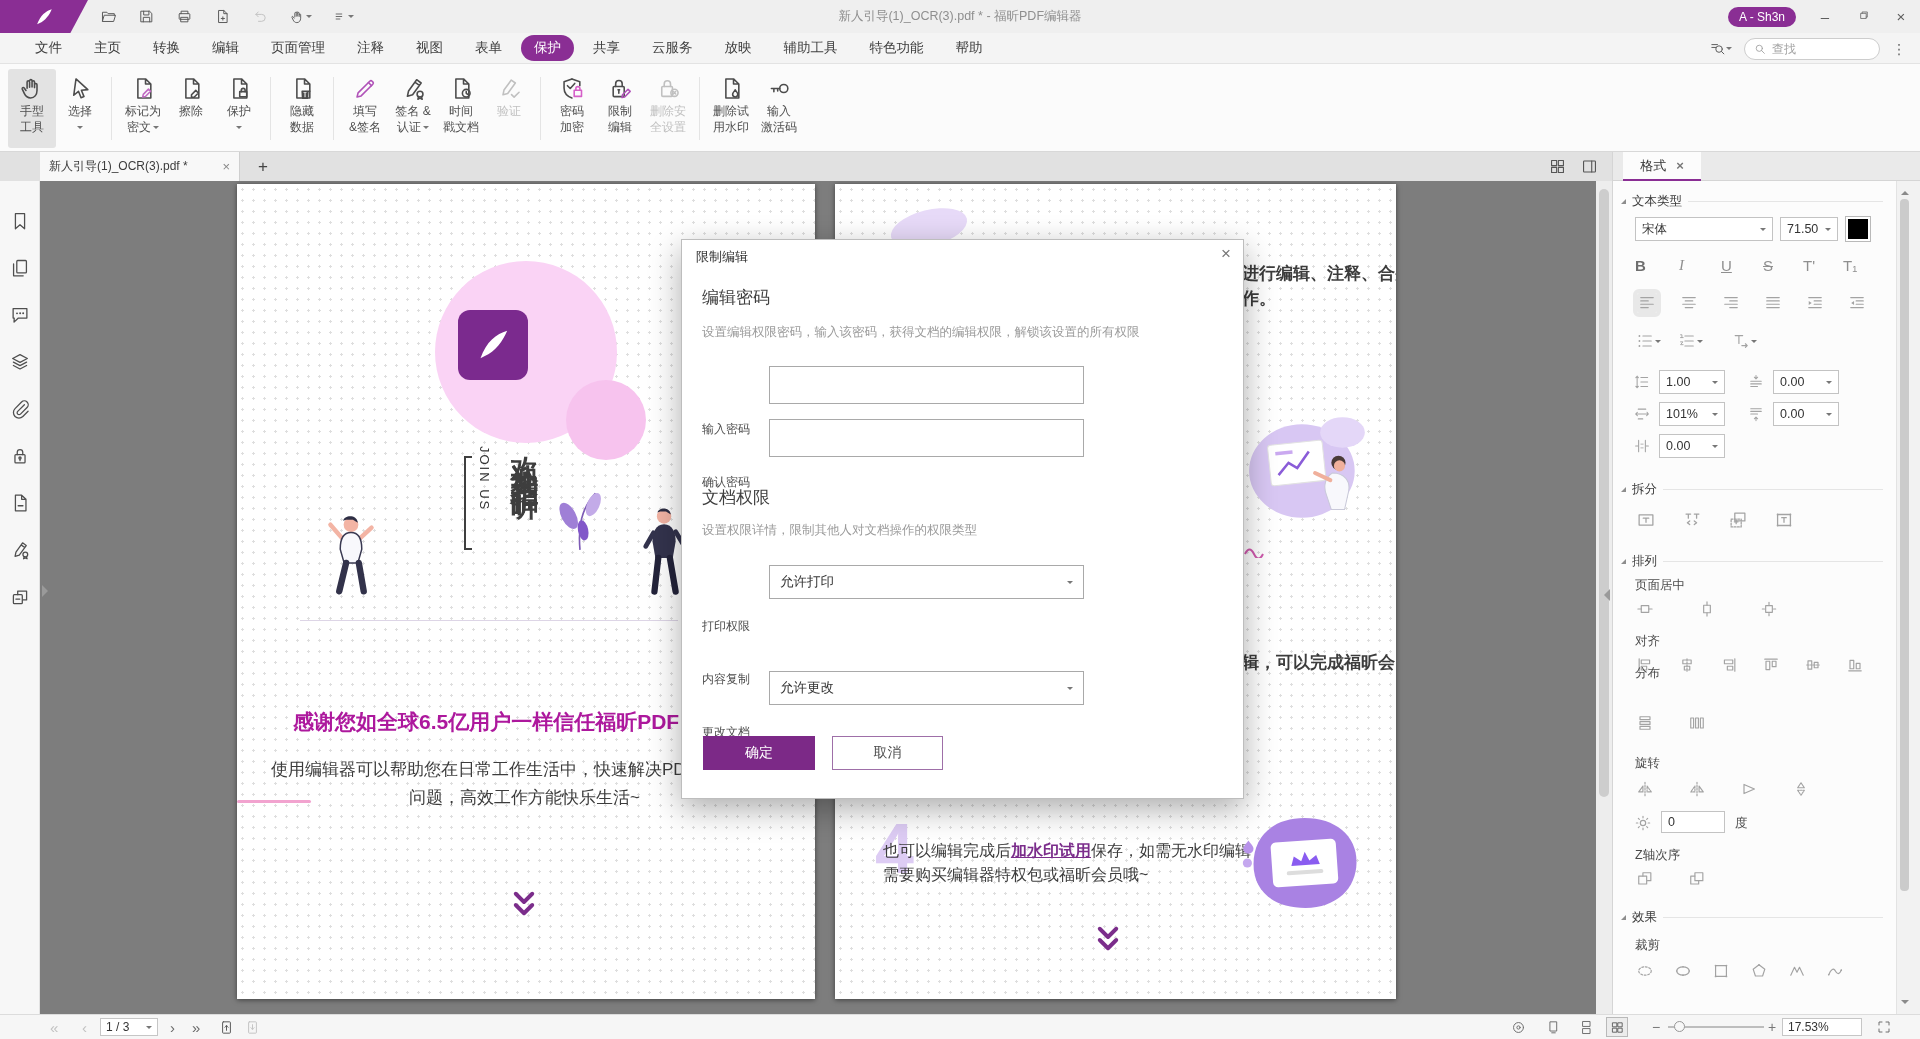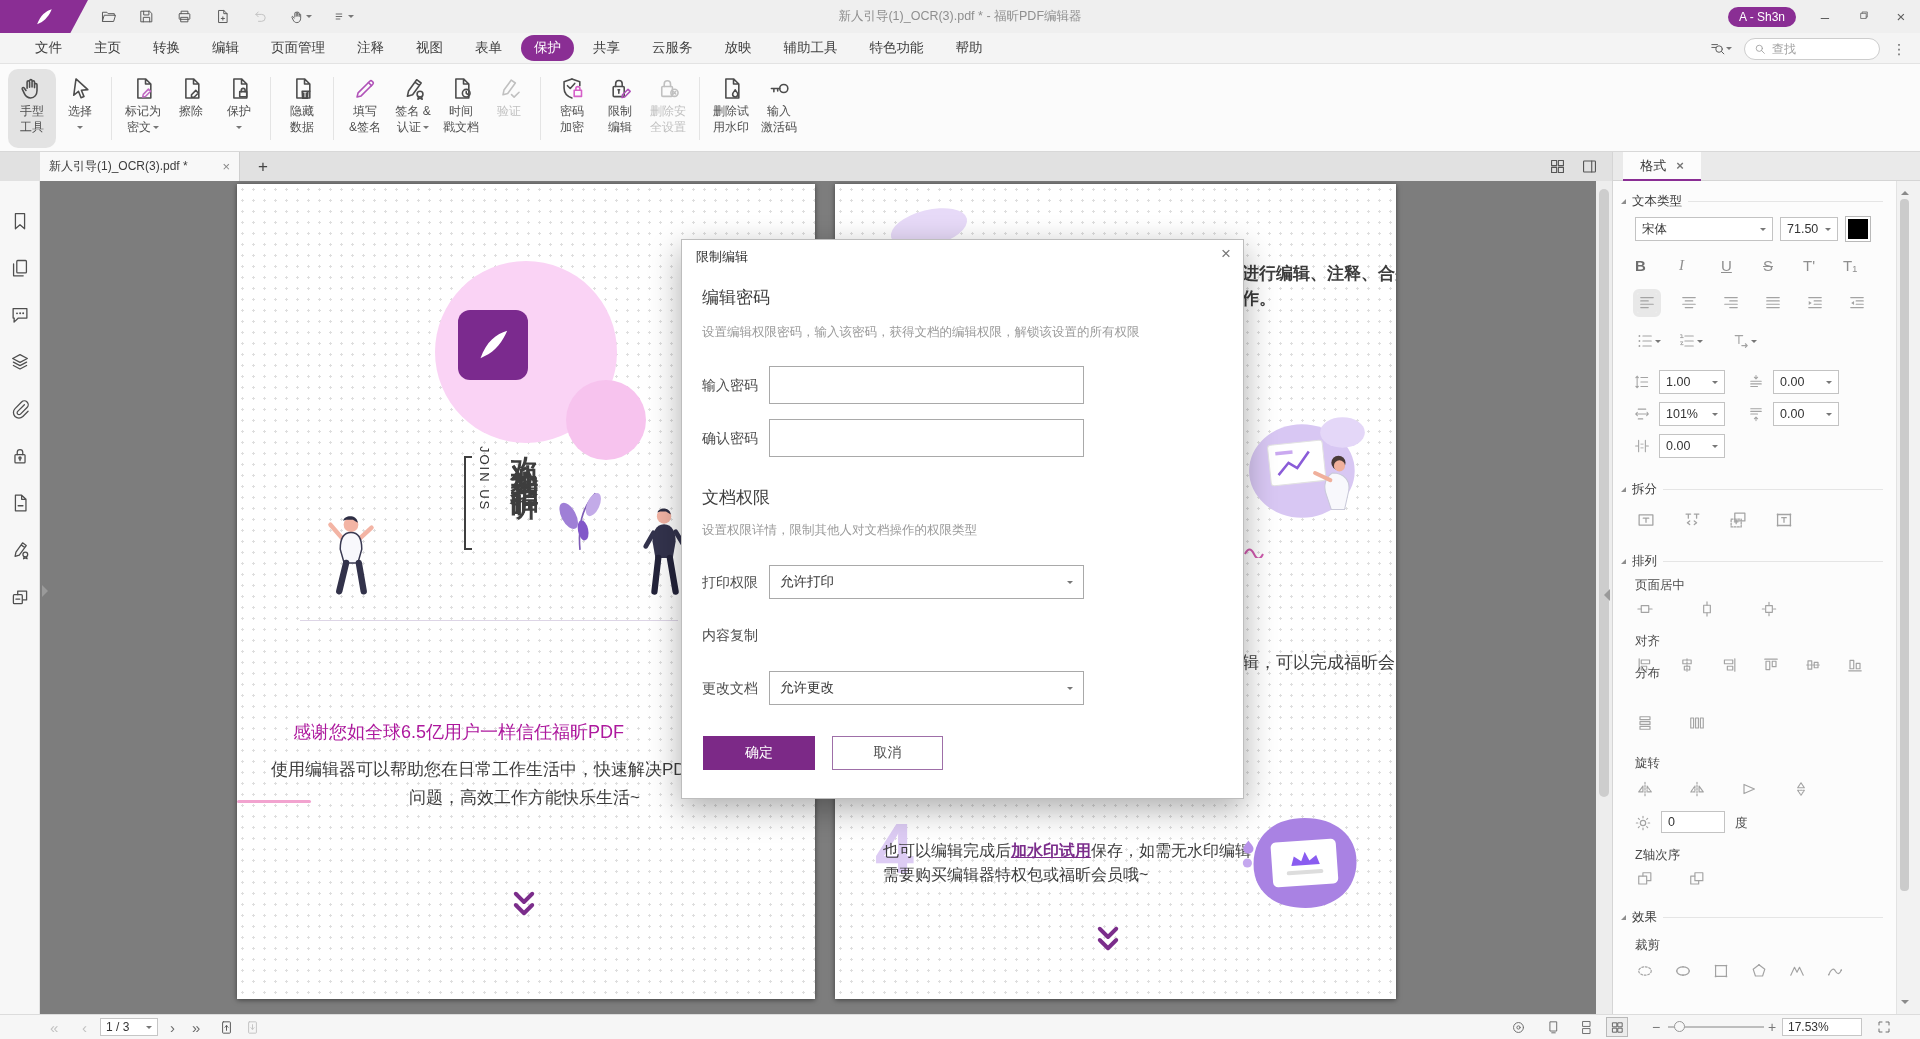--- a/index.html
+++ b/index.html
@@ -25,21 +25,21 @@
   .mtabs { display:flex; align-items:center; padding-left:22px; gap:6px; }
   .mtab { font-size:13.5px; color:#3e3e3e; padding:4px 13px; border-radius:13px; white-space:nowrap; cursor:pointer; }
   .mtab.active { background:#8a2e94; color:#fff; }
   .mright { position:absolute; right:14px; top:0; height:31px; display:flex; align-items:center; gap:12px; }
   .searchbox { width:136px; height:22px; border:1px solid #cdcdcd; border-radius:11px; background:#fff; display:flex; align-items:center; padding:0 8px; gap:5px; color:#9a9a9a; }
   .searchbox input { border:none; outline:none; width:90px; font-size:12px; color:#555; background:transparent; }
   .searchbox input::placeholder { color:#a2a2a2; }
 
   
   .ribbon { position:absolute; left:0; top:64px; width:1920px; height:88px; background:#fbfbfb; border-bottom:1px solid #d8d8d8; display:flex; align-items:stretch; padding:5px 0 3px 8px; }
-  .rtool { display:flex; flex-direction:column; align-items:center; min-width:48px; padding:6px 5px 2px; border-radius:10px; gap:2px; color:#4c4c4c; cursor:pointer; }
+  .rtool { display:flex; flex-direction:column; align-items:center; min-width:48px; padding:6px 5px 2px; border-radius:3px; gap:2px; color:#4c4c4c; cursor:pointer; }
   .rtool.sel { background:#e3e3e3; }
   .rtool.dis { color:#c0c0c0; }
   .rtool .lbl { font-size:12px; color:#4e4e4e; line-height:14px; height:14px; display:flex; align-items:center; gap:2px; white-space:nowrap; }
   .rtool.dis .lbl { color:#c0c0c0; }
   .rdiv { width:1px; background:#e4e4e4; margin:8px 7px; }
 
   
   .doctabs { position:absolute; left:0; top:152px; width:1612px; height:29px; background:#e1e1e1; }
   .dtab { position:absolute; left:40px; top:0; width:200px; height:29px; background:#f8f8f8; border-right:1px solid #cfcfcf; display:flex; align-items:center; padding:0 9px; gap:8px; font-size:12px; color:#3c3c3c; cursor:pointer; }
   .dtab .x { margin-left:auto; color:#888; font-size:13px; }
@@ -69,21 +69,21 @@
   .stybtn { position:absolute; font-size:15px; color:#8f8f8f; cursor:pointer; }
   .pscroll { position:absolute; left:1896px; top:181px; width:16px; height:833px; background:#f2f2f2; border-left:1px solid #e3e3e3; }
   .edge { position:absolute; left:1912px; top:181px; width:8px; height:833px; background:#f2f2f2; }
 
   
   .dialog { position:absolute; left:681px; top:239px; width:563px; height:560px; background:#fff; border:1px solid #bdbdbd; box-shadow:0 10px 30px rgba(0,0,0,.33); z-index:40; }
   .dlg-title { position:absolute; left:14px; top:8px; font-size:13px; color:#333; }
   .dlg-close { position:absolute; right:12px; top:4px; font-size:17px; color:#777; cursor:pointer; }
   .dlg-h { position:absolute; left:20px; font-size:17px; color:#3f3f3f; font-weight:500; }
   .dlg-d { position:absolute; left:20px; font-size:12.5px; color:#9b9b9b; }
-  .dlg-l { position:absolute; left:20px; font-size:14px; color:#4d4d4d; }
+  .dlg-l { position:absolute; left:20px; font-size:12px; color:#4d4d4d;margin-top:44px; }
   .dlg-in { position:absolute; left:87px; width:315px; height:38px; border:1px solid #a9a9a9; background:#fff; }
   .dlg-in input { width:100%; height:100%; border:none; outline:none; padding:0 10px; font-size:14px; }
   .dlg-sel { position:absolute; left:87px; width:315px; height:34px; border:1px solid #a9a9a9; background:#fff; display:flex; align-items:center; justify-content:space-between; padding:0 10px; font-size:13.5px; color:#333; cursor:pointer; }
   .btn-ok { position:absolute; left:21px; top:496px; width:112px; height:34px; background:#7c2987; color:#fff; font-size:14px; border:none; cursor:pointer; }
   .btn-ca { position:absolute; left:150px; top:496px; width:111px; height:34px; background:#fff; color:#4d4d4d; font-size:14px; border:1px solid #9e6fa8; cursor:pointer; }
 
   
   .statusbar { position:absolute; left:0; top:1014px; width:1920px; height:25px; background:#f6f6f6; border-top:1px solid #dcdcdc; }
   .st { position:absolute; top:0; height:24px; display:flex; align-items:center; }
   .nav { font-size:15px; color:#6a6a6a; cursor:pointer; }
@@ -506,21 +506,21 @@
         <svg width="54" height="106" viewBox="0 0 56 108" fill="none">
           <circle cx="26" cy="14" r="7.5" fill="#f3b4a4"></circle>
           <path d="M19 10c2-6 13-6 14 2l-5-3h-6z" fill="#2e2e44"></path>
           <path d="M26 22c-9 0-12 9-12 18l3 17h18l3-17c0-9-3-18-12-18z" fill="#33334d"></path>
           <path d="M15 31 7 45m31-15 8 13" stroke="#33334d" stroke-width="5" stroke-linecap="round"></path>
           <path d="M20 57l-4 35m16-35 6 35" stroke="#23233a" stroke-width="6.5" stroke-linecap="round"></path>
         </svg>
       </div>
       <div class="abs" style="left:63px;top:436px;width:378px;height:1px;background:#ddd5e6"></div>
       <div class="abs" style="left:0;top:616px;width:74px;height:3px;border-radius:2px;background:#f2a3cf"></div>
-      <div class="abs nowrap" style="left:56px;top:536px;font-size:18px;font-weight:normal;color:#ad189d">感谢您如全球6.5亿用户一样信任福昕PDF</div>
+      <div class="abs nowrap" style="left:56px;top:524px;font-size:21px;font-weight:bold;color:#ad189d">感谢您如全球6.5亿用户一样信任福昕PDF</div>
       <div class="abs nowrap" style="left:34px;top:574px;font-size:17px;color:#3c3c3c">使用编辑器可以帮助您在日常工作生活中，快速解决PDF</div>
       <div class="abs nowrap" style="left:172px;top:602px;font-size:17px;color:#3c3c3c">问题，高效工作方能快乐生活~</div>
       <i class="ic abs" style="left:267px;top:703px;width:40px;height:36px;color:#7b2d8b">
           <svg viewBox="0 0 24 24" fill="none" stroke="currentColor" stroke-width="1.4" stroke-linecap="round" stroke-linejoin="round">
             <path d="M6.5 4.5 12 10l5.5-5.5" stroke-width="2.6"></path>
             <path d="M6.5 12 12 17.5 17.5 12" stroke-width="2.6"></path>
           </svg>
         </i>
     </div>
 
@@ -541,21 +541,21 @@
           <circle cx="95" cy="59" r="5.5" fill="#f0b09c"></circle>
           <path d="M88 66c-7 4-9 13-6 21l5 15h13l4-18c2-10-4-18-16-18z" fill="#f8f8fc" stroke="#c9c9d9"></path>
           <path d="M86 73l-15-7" stroke="#f0b09c" stroke-width="4" stroke-linecap="round"></path>
         </svg>
       </div>
       <div class="abs" style="left:408px;top:360px">
         <svg width="30" height="14" viewBox="0 0 30 14" fill="none">
             <path d="M2 10c3-6 6-6 9 0s6 6 9 0" stroke="#cf59ad" stroke-width="2"></path>
           </svg>
       </div>
-      <div class="abs nowrap" style="left:407px;top:467px;font-size:17px;font-weight:normal;color:#3c3c3c">辑，可以完成福昕会</div>
+      <div class="abs nowrap" style="left:407px;top:467px;font-size:17px;font-weight:bold;color:#3c3c3c">辑，可以完成福昕会</div>
       <div class="abs" style="left:40px;top:630px;font-size:70px;font-weight:bold;color:#ddccf4;line-height:1">4</div>
       <div class="abs nowrap" style="left:48px;top:657px;font-size:16px;color:#3c3c3c">
         <span>也可以编辑完成后</span><span style="color:#7b2d8b;font-weight:bold;text-decoration:underline">加水印试用</span><span>保存，如需无水印编辑，</span>
       </div>
       <div class="abs nowrap" style="left:48px;top:681px;font-size:16px;color:#3c3c3c">需要购买编辑器特权包或福昕会员哦~</div>
       <div class="abs" style="left:405px;top:628px">
         <svg width="128" height="102" viewBox="0 0 125 100" fill="none">
           <path d="M63 6c30 0 51 17 51 43S94 94 64 94 13 79 13 51 33 6 63 6z" fill="#a982e3"></path>
           <path d="M8 28c3 4 5 6 5 8a5 5 0 1 1-10 0c0-2 2-4 5-8z" fill="#b893ea"></path>
           <circle cx="7" cy="50" r="4.5" fill="#c5a8ef"></circle>

